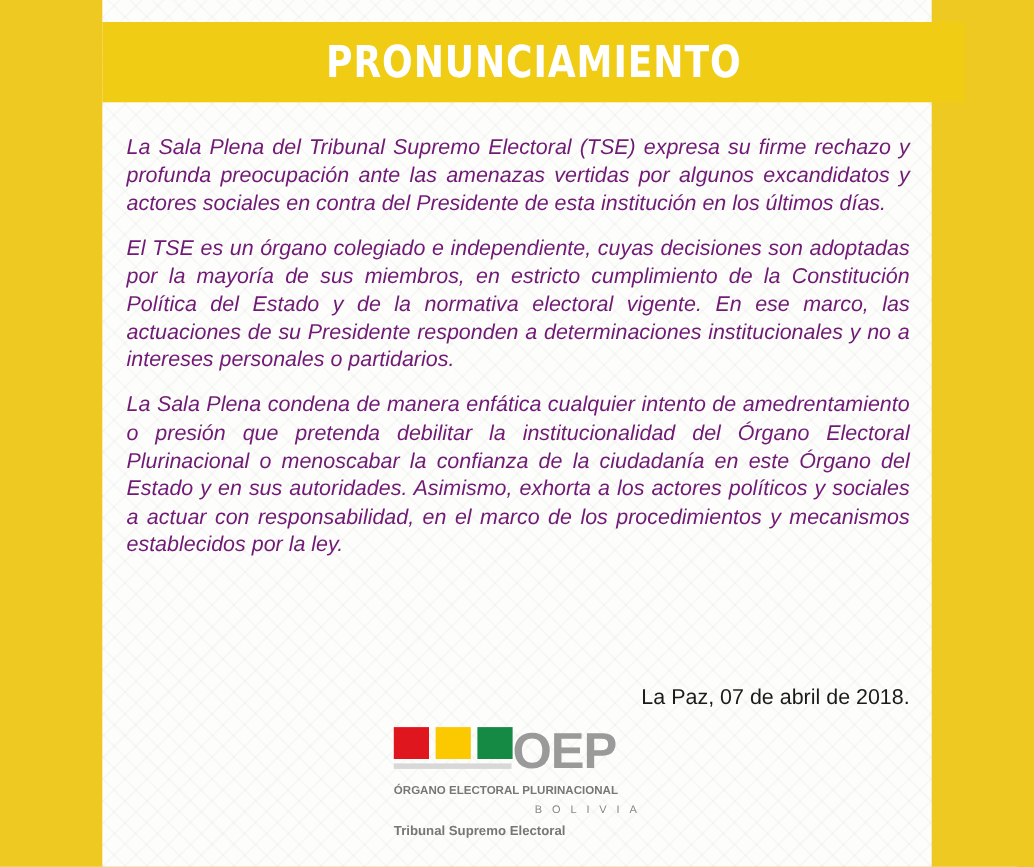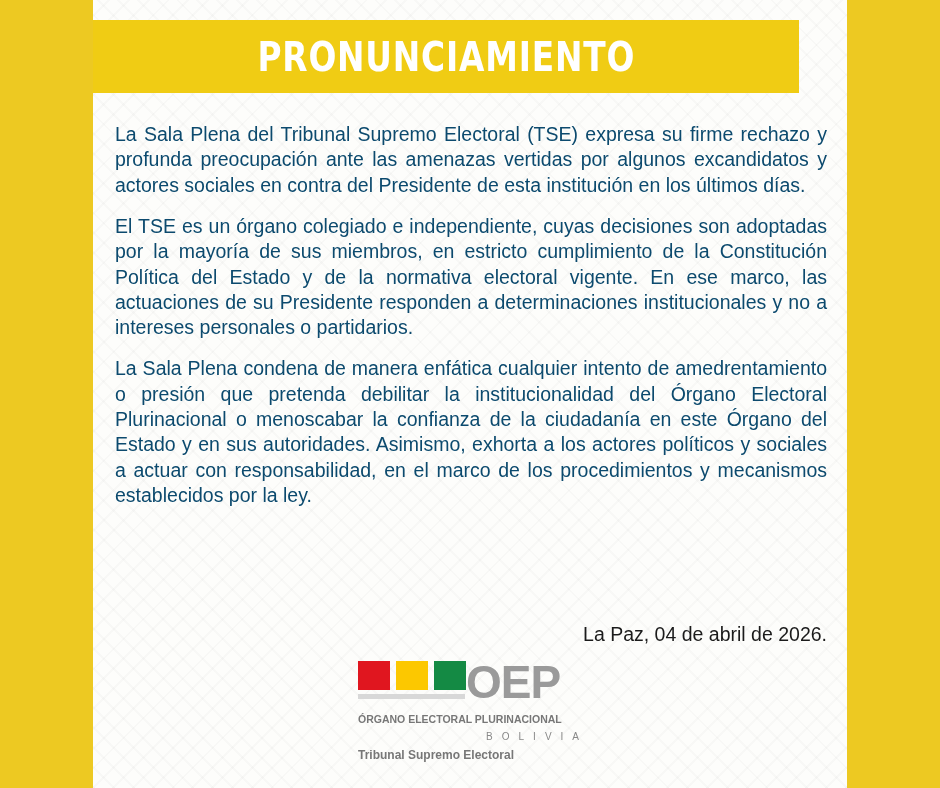--- a/index.html
+++ b/index.html
@@ -1,21 +1,21 @@
 <!DOCTYPE html>
 <html><head>
 <meta charset="utf-8">
 <style>
   html, body { margin:0; padding:0; }
   body { width:940px; height:788px; background:#edc922; position:relative; overflow:hidden; font-family:"Liberation Sans", sans-serif; }
   .panel { position:absolute; left:93px; top:0; width:754px; height:788px; background:#fdfdfb;
     background-image: repeating-linear-gradient(45deg, rgba(0,0,0,0.018) 0 2px, transparent 2px 14px), repeating-linear-gradient(-45deg, rgba(0,0,0,0.018) 0 2px, transparent 2px 14px); }
-  .header { position:absolute; left:93px; top:20px; width:706px; height:73px; background:#f0cc14; display:flex; align-items:center; justify-content:center; }
+  .header { position:absolute; left:93px; top:20px; width:784px; height:73px; background:#f0cc14; display:flex; align-items:center; justify-content:center; }
   .header h1 { margin:0; color:#fff; font-family:"DejaVu Sans", sans-serif; font-weight:bold; font-size:40px; letter-spacing:1px; transform:scaleX(0.82); }
-  .body { position:absolute; left:115px; top:122px; width:712px; color:#0c4a6e; font-size:19.5px; line-height:25.4px; }
+  .body { position:absolute; left:115px; top:122px; width:712px; color:#701a75; font-size:19.5px; line-height:25.4px;font-style:italic; }
   .body p { margin:0 0 15.5px 0; text-align:justify; transform-origin:left top; }
   .date { position:absolute; right:113px; top:623px; font-size:19.5px; color:#1b1b1b; }
   .logo { position:absolute; left:358px; top:661px; width:230px; }
   .squares { display:flex; gap:6px; }
   .sq { width:32px; height:29px; }
   .bar { width:107px; height:5px; background:#d8d8d8; margin-top:4px; }
   .oep { position:absolute; left:108px; top:-6px; font-size:46px; font-weight:bold; color:#9a9a9a; letter-spacing:-1px; }
   .org { margin-top:14px; font-size:10.5px; font-weight:bold; color:#777; text-align:left; width:210px; }
   .bol { margin-top:6px; font-size:10px; color:#888; letter-spacing:9px; text-align:right; width:210px; padding-left:20px; }
   .tse { margin-top:6px; font-size:12px; font-weight:bold; color:#777; }
@@ -28,21 +28,21 @@
 <div class="header">
   <h1>PRONUNCIAMIENTO</h1>
 </div>
 
 <div class="body">
   <p>La Sala Plena del Tribunal Supremo Electoral (TSE) expresa su firme rechazo y profunda preocupación ante las amenazas vertidas por algunos excandidatos y actores sociales en contra del Presidente de esta institución en los últimos días.</p>
   <p>El TSE es un órgano colegiado e independiente, cuyas decisiones son adoptadas por la mayoría de sus miembros, en estricto cumplimiento de la Constitución Política del Estado y de la normativa electoral vigente. En ese marco, las actuaciones de su Presidente responden a determinaciones institucionales y no a intereses personales o partidarios.</p>
   <p>La Sala Plena condena de manera enfática cualquier intento de amedrentamiento o presión que pretenda debilitar la institucionalidad del Órgano Electoral Plurinacional o menoscabar la confianza de la ciudadanía en este Órgano del Estado y en sus autoridades. Asimismo, exhorta a los actores políticos y sociales a actuar con responsabilidad, en el marco de los procedimientos y mecanismos establecidos por la ley.</p>
 </div>
 
-<div class="date">La Paz, 04 de abril de 2026.</div>
+<div class="date">La Paz, 07 de abril de 2018.</div>
 
 <div class="logo">
   <div class="squares">
     <div class="sq" style="background:#e0161f"></div>
     <div class="sq" style="background:#fcc800"></div>
     <div class="sq" style="background:#148a44"></div>
   </div>
   <div class="bar"></div>
   <div class="oep">OEP</div>
   <div class="org">ÓRGANO ELECTORAL PLURINACIONAL</div>

